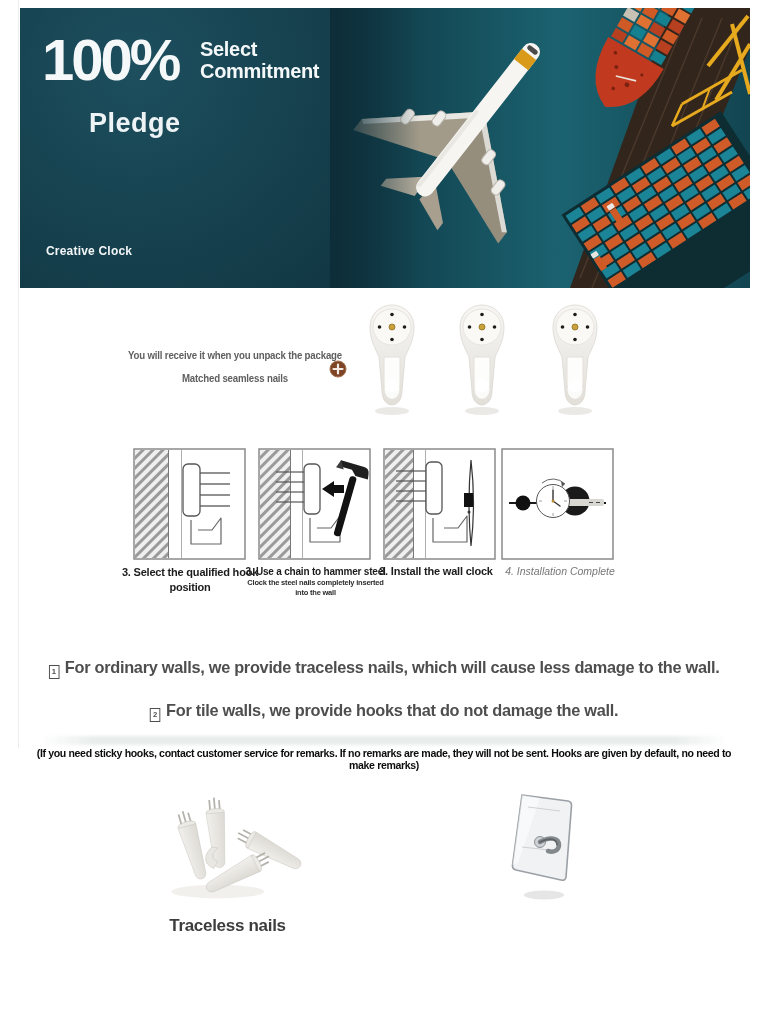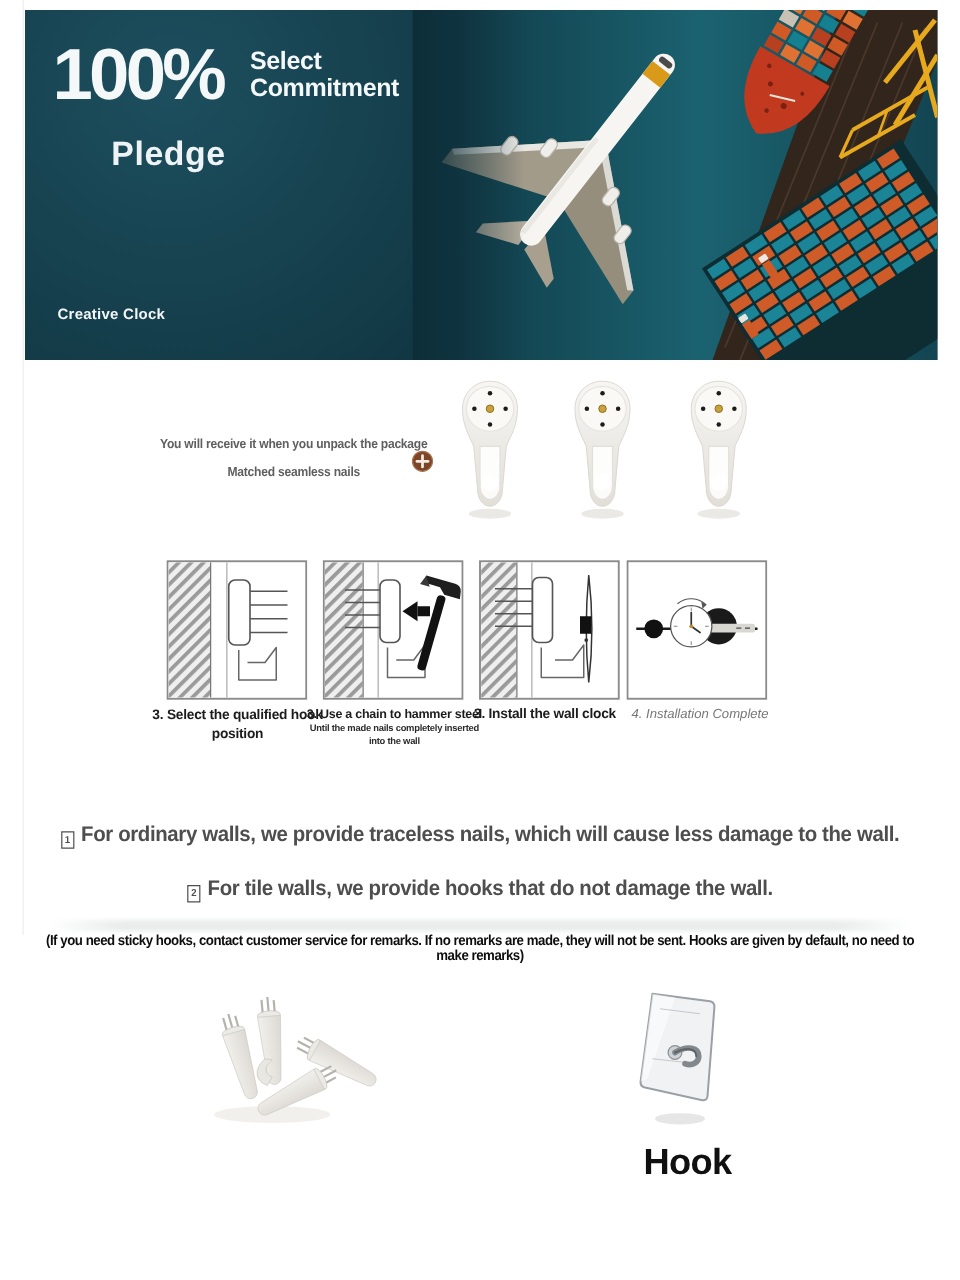--- a/index.html
+++ b/index.html
@@ -401,21 +401,21 @@
       <polygon points="64,36 60,33 61,39" fill="#555"></polygon>
     </g>
   </svg>
 
   <div class="step-cap cap1">
     <span>3. Select the qualified hook</span><br>
     <span>position</span>
   </div>
   <div class="step-cap cap2">
     <span>3. Use a chain to hammer steel</span>
-    <span class="sub">Until the made nails completely inserted</span>
+    <span class="sub">Clock the steel nails completely inserted</span>
     <span class="sub">into the wall</span>
   </div>
   <div class="step-cap cap3">3. Install the wall clock</div>
   <div class="step-cap cap4">4. Installation Complete</div>
 
   <div class="wall-line wl1">
     <span class="tofu">1</span><span>For ordinary walls, we provide traceless nails, which will cause less damage to the wall.</span>
   </div>
   <div class="wall-line wl2">
     <span class="tofu">2</span><span>For tile walls, we provide hooks that do not damage the wall.</span>
@@ -439,27 +439,27 @@
         <path d="M-9.5,15 L9.5,15 L5.5,66 a5.5,5.5 0 0 1 -11,0 Z" fill="url(#nb2)" stroke="#c9c6c0" stroke-width="0.5"></path>
       </g>
     </defs>
     <ellipse cx="70" cy="108" rx="48" ry="7" fill="#eceae6" opacity="0.7"></ellipse>
     <use href="#tnail" transform="translate(34,26) rotate(-16)"></use>
     <use href="#tnail" transform="translate(66,12) rotate(-5)"></use>
     <use href="#tnail" transform="translate(92,48) rotate(-62)"></use>
     <path d="M64,62 C55,70 55,80 66,84 L70,77 C63,74 63,69 70,63 Z" fill="#e9e7e2" stroke="#c9c6c0" stroke-width="0.6"></path>
     <use href="#tnail" transform="translate(122,72) rotate(62)"></use>
   </svg>
+  <div class="nails-label">Traceless nails</div>
 
   <svg class="hookprod-art" viewBox="0 0 105 125">
     <ellipse cx="56" cy="110" rx="20" ry="4.5" fill="#e6e6e6"></ellipse>
     <path d="M34,10 L80,16 Q84,17 83.5,21 L78,92 Q77.5,96 73,95 L28,85 Q24,84 24.5,80 Z" fill="#eef0f2" fill-opacity="0.88" stroke="#9aa0a5" stroke-width="1.6" stroke-linejoin="round"></path>
     <path d="M34,10 L52,13 L30,78 L24.5,80 Z" fill="#ffffff" opacity="0.55"></path>
     <g stroke="#c4c8cc" stroke-width="0.8">
         <path d="M40,22 L72,26"></path>
         <path d="M34,62 L70,66"></path>
       </g>
     <circle cx="52" cy="57" r="5.5" fill="#cfd3d6" stroke="#8b9094" stroke-width="1"></circle>
     <path d="M52,57 C62,51 71,53 71,60 C71,65 66,68 60,66" fill="none" stroke="#83888c" stroke-width="4.5" stroke-linecap="round"></path>
     <path d="M52,57 C62,52 69,54 69,60" fill="none" stroke="#5f6468" stroke-width="1.6" stroke-linecap="round"></path>
   </svg>
-  <div class="hook-label">Hook</div>
 </div>
 
 </body></html>

